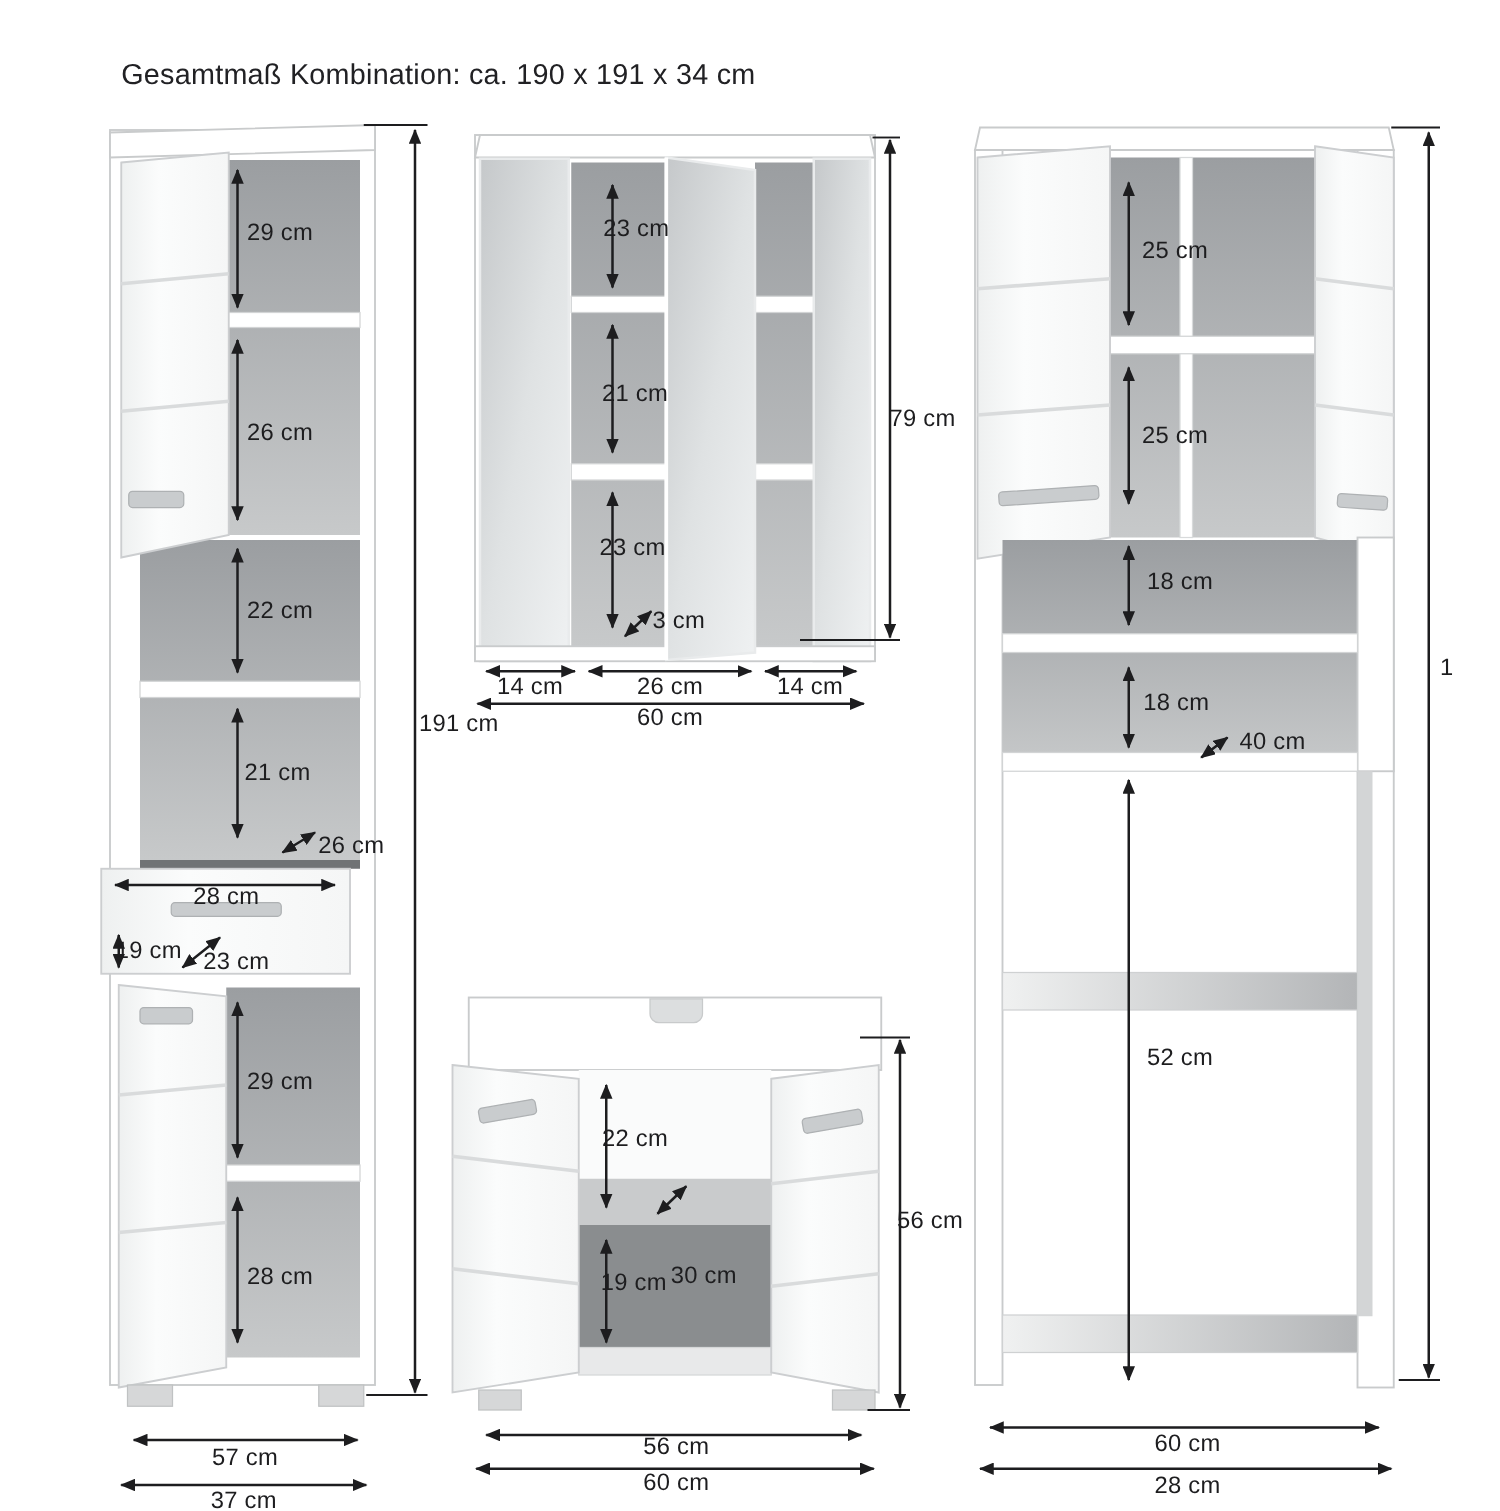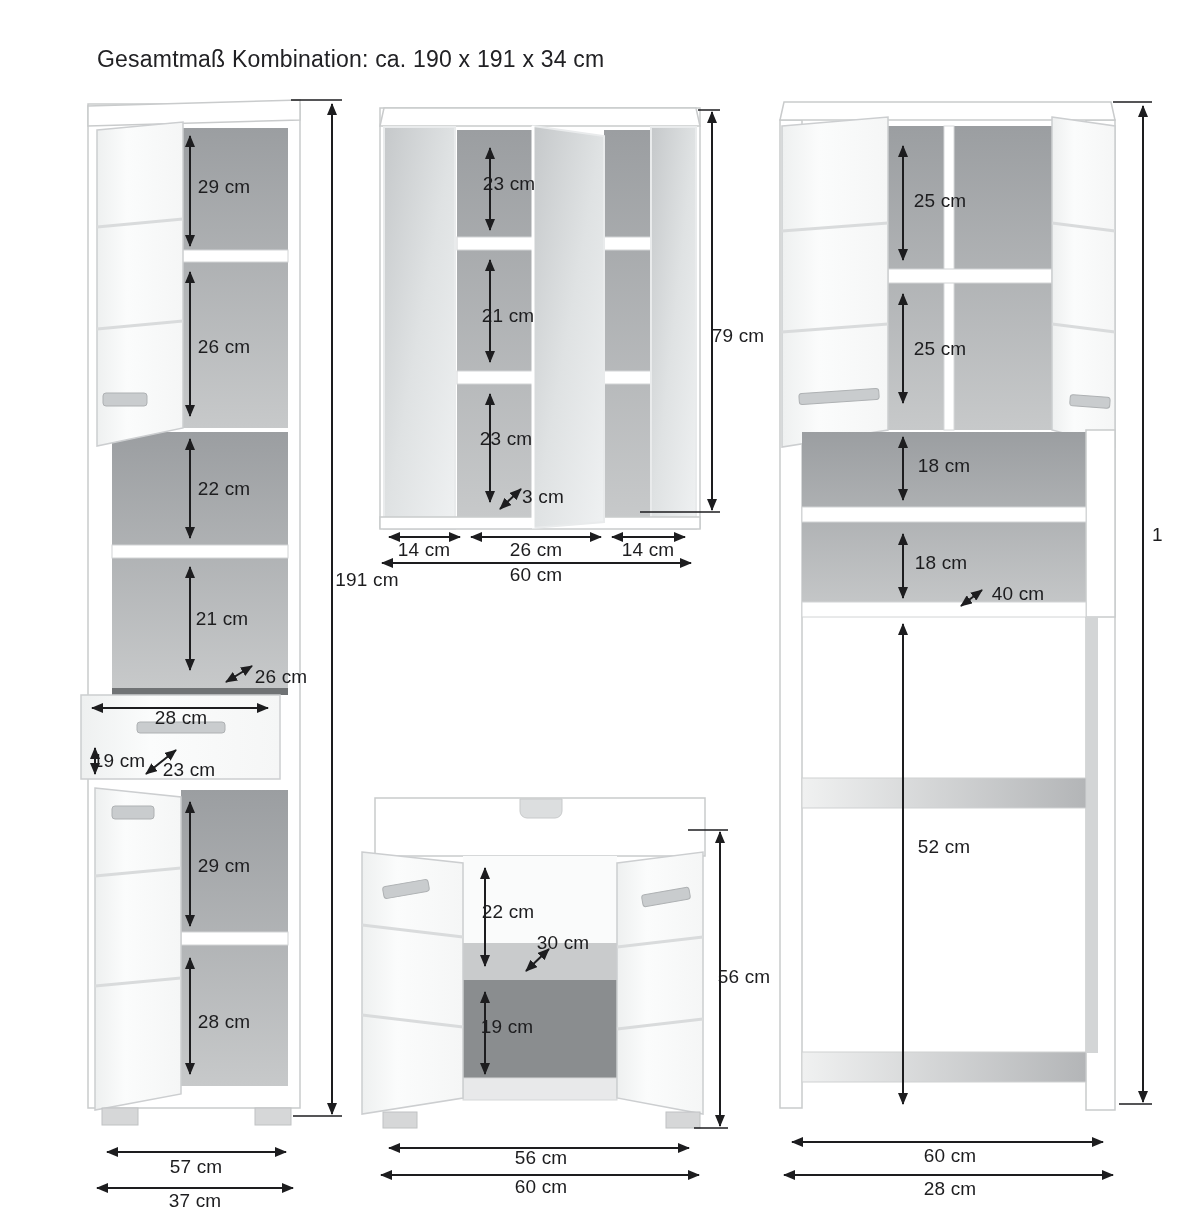--- a/index.html
+++ b/index.html
@@ -211,21 +211,21 @@
 <div class="lbl" style="left:508px;top:316px">21 cm</div>
 <div class="lbl" style="left:506px;top:439px">23 cm</div>
 <div class="lbl" style="left:543px;top:497px">3 cm</div>
 <div class="lbl" style="left:424px;top:550px">14 cm</div>
 <div class="lbl" style="left:536px;top:550px">26 cm</div>
 <div class="lbl" style="left:648px;top:550px">14 cm</div>
 <div class="lbl" style="left:536px;top:575px">60 cm</div>
 <div class="lbl" style="left:738px;top:336px">79 cm</div>
 
 <div class="lbl" style="left:508px;top:912px">22 cm</div>
-<div class="lbl" style="left:563px;top:943px">30 cm</div>
+<div class="lbl" style="left:563px;top:1021px">30 cm</div>
 <div class="lbl" style="left:507px;top:1027px">19 cm</div>
 <div class="lbl" style="left:744px;top:977px">56 cm</div>
 <div class="lbl" style="left:541px;top:1158px">56 cm</div>
 <div class="lbl" style="left:541px;top:1187px">60 cm</div>
 
 <div class="lbl" style="left:940px;top:201px">25 cm</div>
 <div class="lbl" style="left:940px;top:349px">25 cm</div>
 <div class="lbl" style="left:944px;top:466px">18 cm</div>
 <div class="lbl" style="left:941px;top:563px">18 cm</div>
 <div class="lbl" style="left:1018px;top:594px">40 cm</div>

